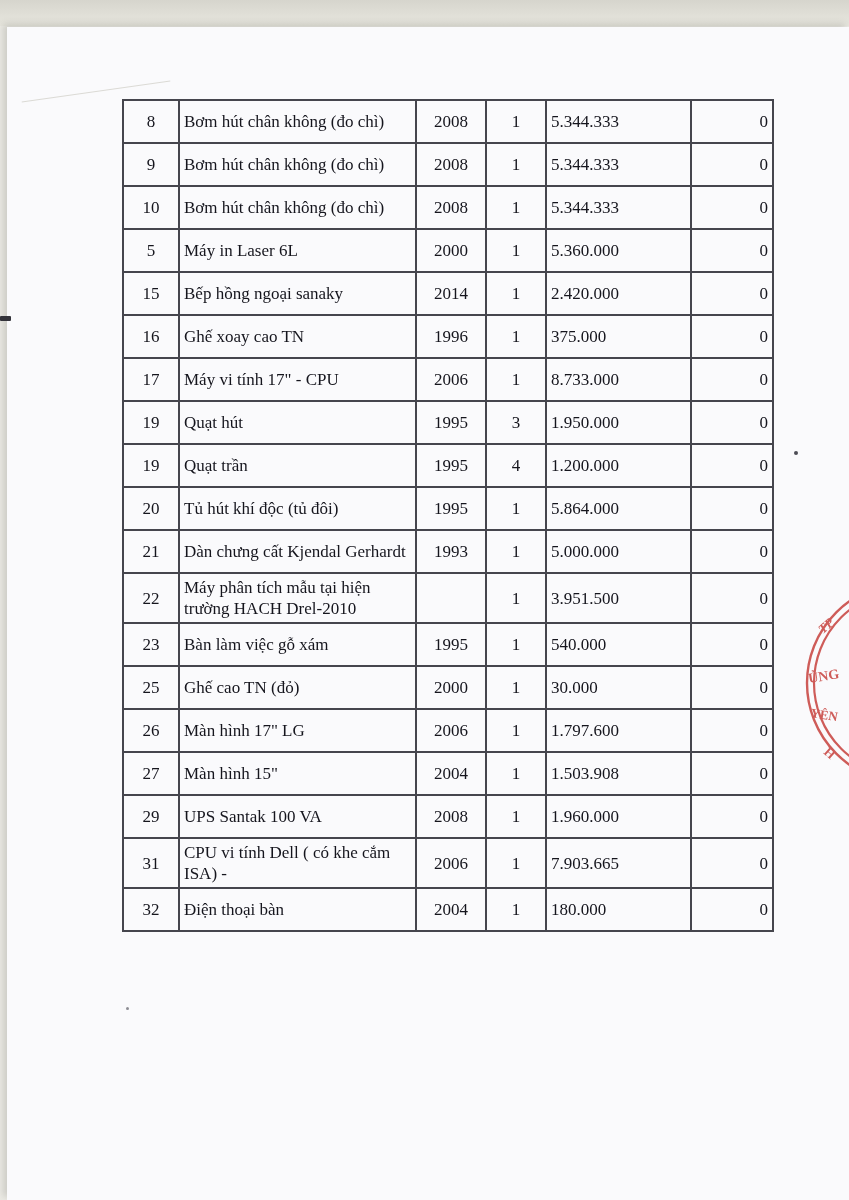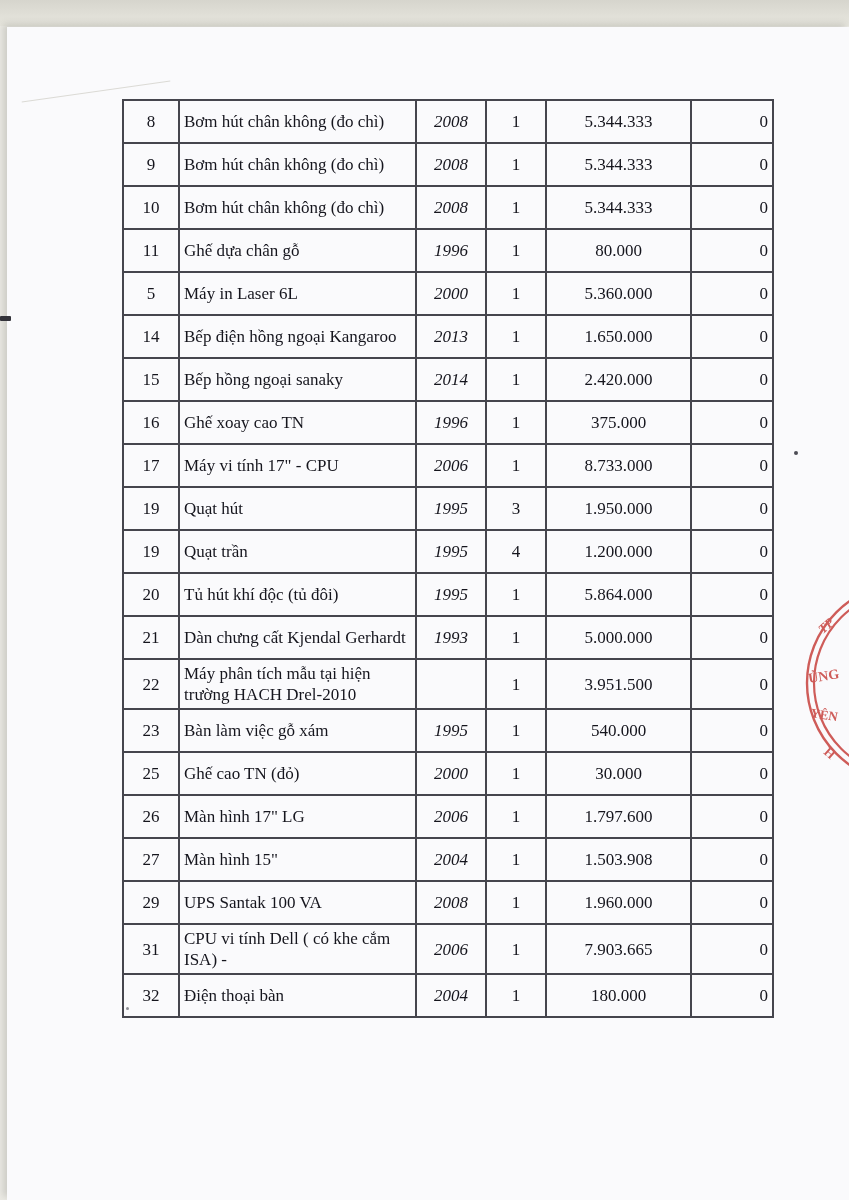--- a/index.html
+++ b/index.html
@@ -29,23 +29,23 @@
   }
   .asset-table td {
     border:2px solid #45454d;
     font-size:17px; color:#15151d;
     line-height:21px; vertical-align:middle;
     padding:3px 4px; height:35px;
     overflow:hidden;
   }
   .c-no    { text-align:center; }
   .c-name  { padding-left:10px; }
-  .c-year  { text-align:center;font-style:italic; }
+  .c-year  { text-align:center; }
   .c-qty   { text-align:center; }
-  .c-value { text-align:center; padding-right:14px; }
+  .c-value { text-align:left; padding-right:14px; }
   .c-resid { text-align:right; padding-right:18px; }
   
   .stamp {
     position:absolute; left:789px; top:575px; width:60px; height:220px;
     opacity:0.88;
   }
   .stamp text {
     font-family:"Liberation Serif", serif;
     font-weight:bold; fill:currentColor;
   }
@@ -94,41 +94,25 @@
         </tr>
         <tr>
           <td class="c-no">10</td>
           <td class="c-name">Bơm hút chân không (đo chì)</td>
           <td class="c-year">2008</td>
           <td class="c-qty">1</td>
           <td class="c-value">5.344.333</td>
           <td class="c-resid">0</td>
         </tr>
         <tr>
-          <td class="c-no">11</td>
-          <td class="c-name">Ghế dựa chân gỗ</td>
-          <td class="c-year">1996</td>
-          <td class="c-qty">1</td>
-          <td class="c-value">80.000</td>
-          <td class="c-resid">0</td>
-        </tr>
-        <tr>
           <td class="c-no">5</td>
           <td class="c-name">Máy in Laser 6L</td>
           <td class="c-year">2000</td>
           <td class="c-qty">1</td>
           <td class="c-value">5.360.000</td>
-          <td class="c-resid">0</td>
-        </tr>
-        <tr>
-          <td class="c-no">14</td>
-          <td class="c-name">Bếp điện hồng ngoại Kangaroo</td>
-          <td class="c-year">2013</td>
-          <td class="c-qty">1</td>
-          <td class="c-value">1.650.000</td>
           <td class="c-resid">0</td>
         </tr>
         <tr>
           <td class="c-no">15</td>
           <td class="c-name">Bếp hồng ngoại sanaky</td>
           <td class="c-year">2014</td>
           <td class="c-qty">1</td>
           <td class="c-value">2.420.000</td>
           <td class="c-resid">0</td>
         </tr>

